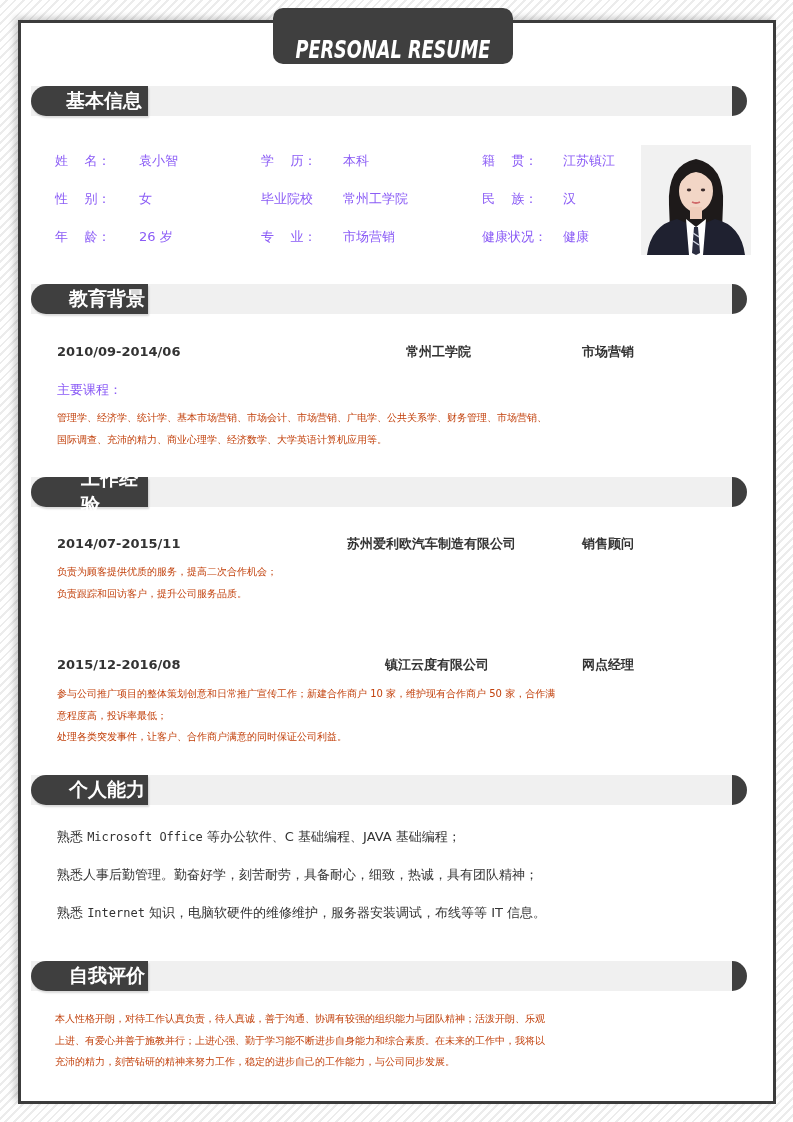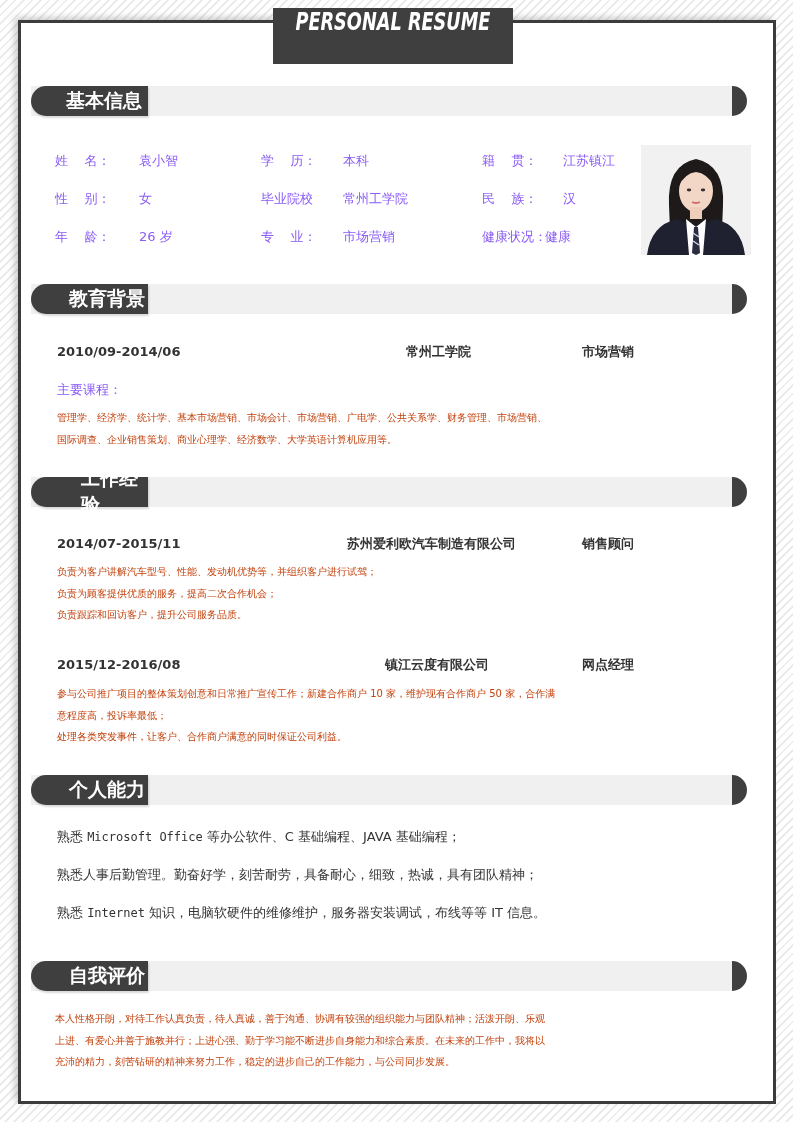--- a/index.html
+++ b/index.html
@@ -11,24 +11,25 @@
       color: #333333;
     }
     .frame {
       position: absolute; left: 18px; top: 20px; width: 752px; height: 1078px;
       background: #ffffff; border: 3px solid #3c3c3c;
       box-shadow: -4px -3px 6px rgba(0,0,0,0.18);
     }
     .title-box {
       position: absolute; left: 273px; top: 8px; width: 240px; height: 56px;
       background: #3f3f3f; color: #ffffff;
-      display: flex; align-items: flex-start; justify-content: center;
+      display: flex; align-items: flex-end; justify-content: center;
       font-family: "DejaVu Sans Condensed", "DejaVu Sans", sans-serif;
       font-style: italic; font-weight: bold; font-size: 24px; letter-spacing: 0px;
       transform-origin: center;
+      border-radius: 10px;
     }
     .title-box span { display: inline-block; transform: scaleX(0.82); white-space: nowrap; }
     .section-header {
       position: absolute; left: 31px; height: 30px; width: 716px;
     }
     .section-header .bar {
       position: absolute; left: 0; top: 0; width: 706px; height: 30px; background: #f0f0f0;
     }
     .section-header .cap {
       position: absolute; right: 0; top: 0; width: 15px; height: 30px; overflow: hidden;
@@ -88,21 +89,21 @@
 <span class="info-label" style="left:261px;top:191px">毕业院校</span>
 <span class="info-value" style="left:343px;top:191px">常州工学院</span>
 <span class="info-label" style="left:261px;top:229px;white-space:pre">专    业：</span>
 <span class="info-value" style="left:343px;top:229px">市场营销</span>
 
 <span class="info-label" style="left:482px;top:153px;white-space:pre">籍    贯：</span>
 <span class="info-value" style="left:563px;top:153px">江苏镇江</span>
 <span class="info-label" style="left:482px;top:191px;white-space:pre">民    族：</span>
 <span class="info-value" style="left:563px;top:191px">汉</span>
 <span class="info-label" style="left:482px;top:229px">健康状况：</span>
-<span class="info-value" style="left:545px;top:229px">健康</span>
+<span class="info-value" style="left:563px;top:229px">健康</span>
 
 <div class="photo">
   <svg width="110" height="110" viewBox="0 0 110 110">
     <rect width="110" height="110" fill="#f1f1f1"></rect>
     <path d="M30 110 L28 60 Q26 20 55 14 Q84 20 82 60 L80 110 Z" fill="#1e1a1a"></path>
     <ellipse cx="55" cy="46" rx="17" ry="21" fill="#f2d6c6"></ellipse>
     <path d="M37 42 Q40 18 55 18 Q72 18 74 42 Q66 28 55 27 Q44 28 37 42 Z" fill="#1e1a1a"></path>
     <rect x="49" y="62" width="12" height="12" fill="#efcdbb"></rect>
     <path d="M6 110 Q10 80 36 74 L55 82 L74 74 Q100 80 104 110 Z" fill="#1f2130"></path>
     <path d="M45 74 L55 82 L65 74 L62 110 L48 110 Z" fill="#ffffff"></path>
@@ -119,34 +120,33 @@
   <div class="cap"></div>
   <div class="pill" style="padding-left:38px">教育背景</div>
 </div>
 
 <span class="bold-row" style="left:57px;top:344px">2010/09-2014/06</span>
 <span class="bold-row" style="left:406px;top:344px">常州工学院</span>
 <span class="bold-row" style="left:582px;top:344px">市场营销</span>
 <span class="info-value" style="left:57px;top:382px">主要课程：</span>
 <div class="para" style="top:407px">
   <div>管理学、经济学、统计学、基本市场营销、市场会计、市场营销、广电学、公共关系学、财务管理、市场营销、</div>
-  <div>国际调查、企业销售策划、商业心理学、经济数学、大学英语计算机应用等。</div>
+  <div>国际调查、充沛的精力、商业心理学、经济数学、大学英语计算机应用等。</div>
 </div>
 
 <div class="section-header" style="top:477px">
   <div class="bar"></div>
   <div class="cap"></div>
   <div class="pill" style="padding-left:50px">工作经验</div>
 </div>
 
 <span class="bold-row" style="left:57px;top:536px">2014/07-2015/11</span>
 <span class="bold-row" style="left:347px;top:536px">苏州爱利欧汽车制造有限公司</span>
 <span class="bold-row" style="left:582px;top:536px">销售顾问</span>
 <div class="para" style="top:561px">
-  <div>负责为客户讲解汽车型号、性能、发动机优势等，并组织客户进行试驾；</div>
   <div>负责为顾客提供优质的服务，提高二次合作机会；</div>
   <div>负责跟踪和回访客户，提升公司服务品质。</div>
 </div>
 
 <span class="bold-row" style="left:57px;top:657px">2015/12-2016/08</span>
 <span class="bold-row" style="left:385px;top:657px">镇江云度有限公司</span>
 <span class="bold-row" style="left:582px;top:657px">网点经理</span>
 <div class="para" style="top:683px">
   <div>参与公司推广项目的整体策划创意和日常推广宣传工作；新建合作商户 10 家，维护现有合作商户 50 家，合作满</div>
   <div>意程度高，投诉率最低；</div>

